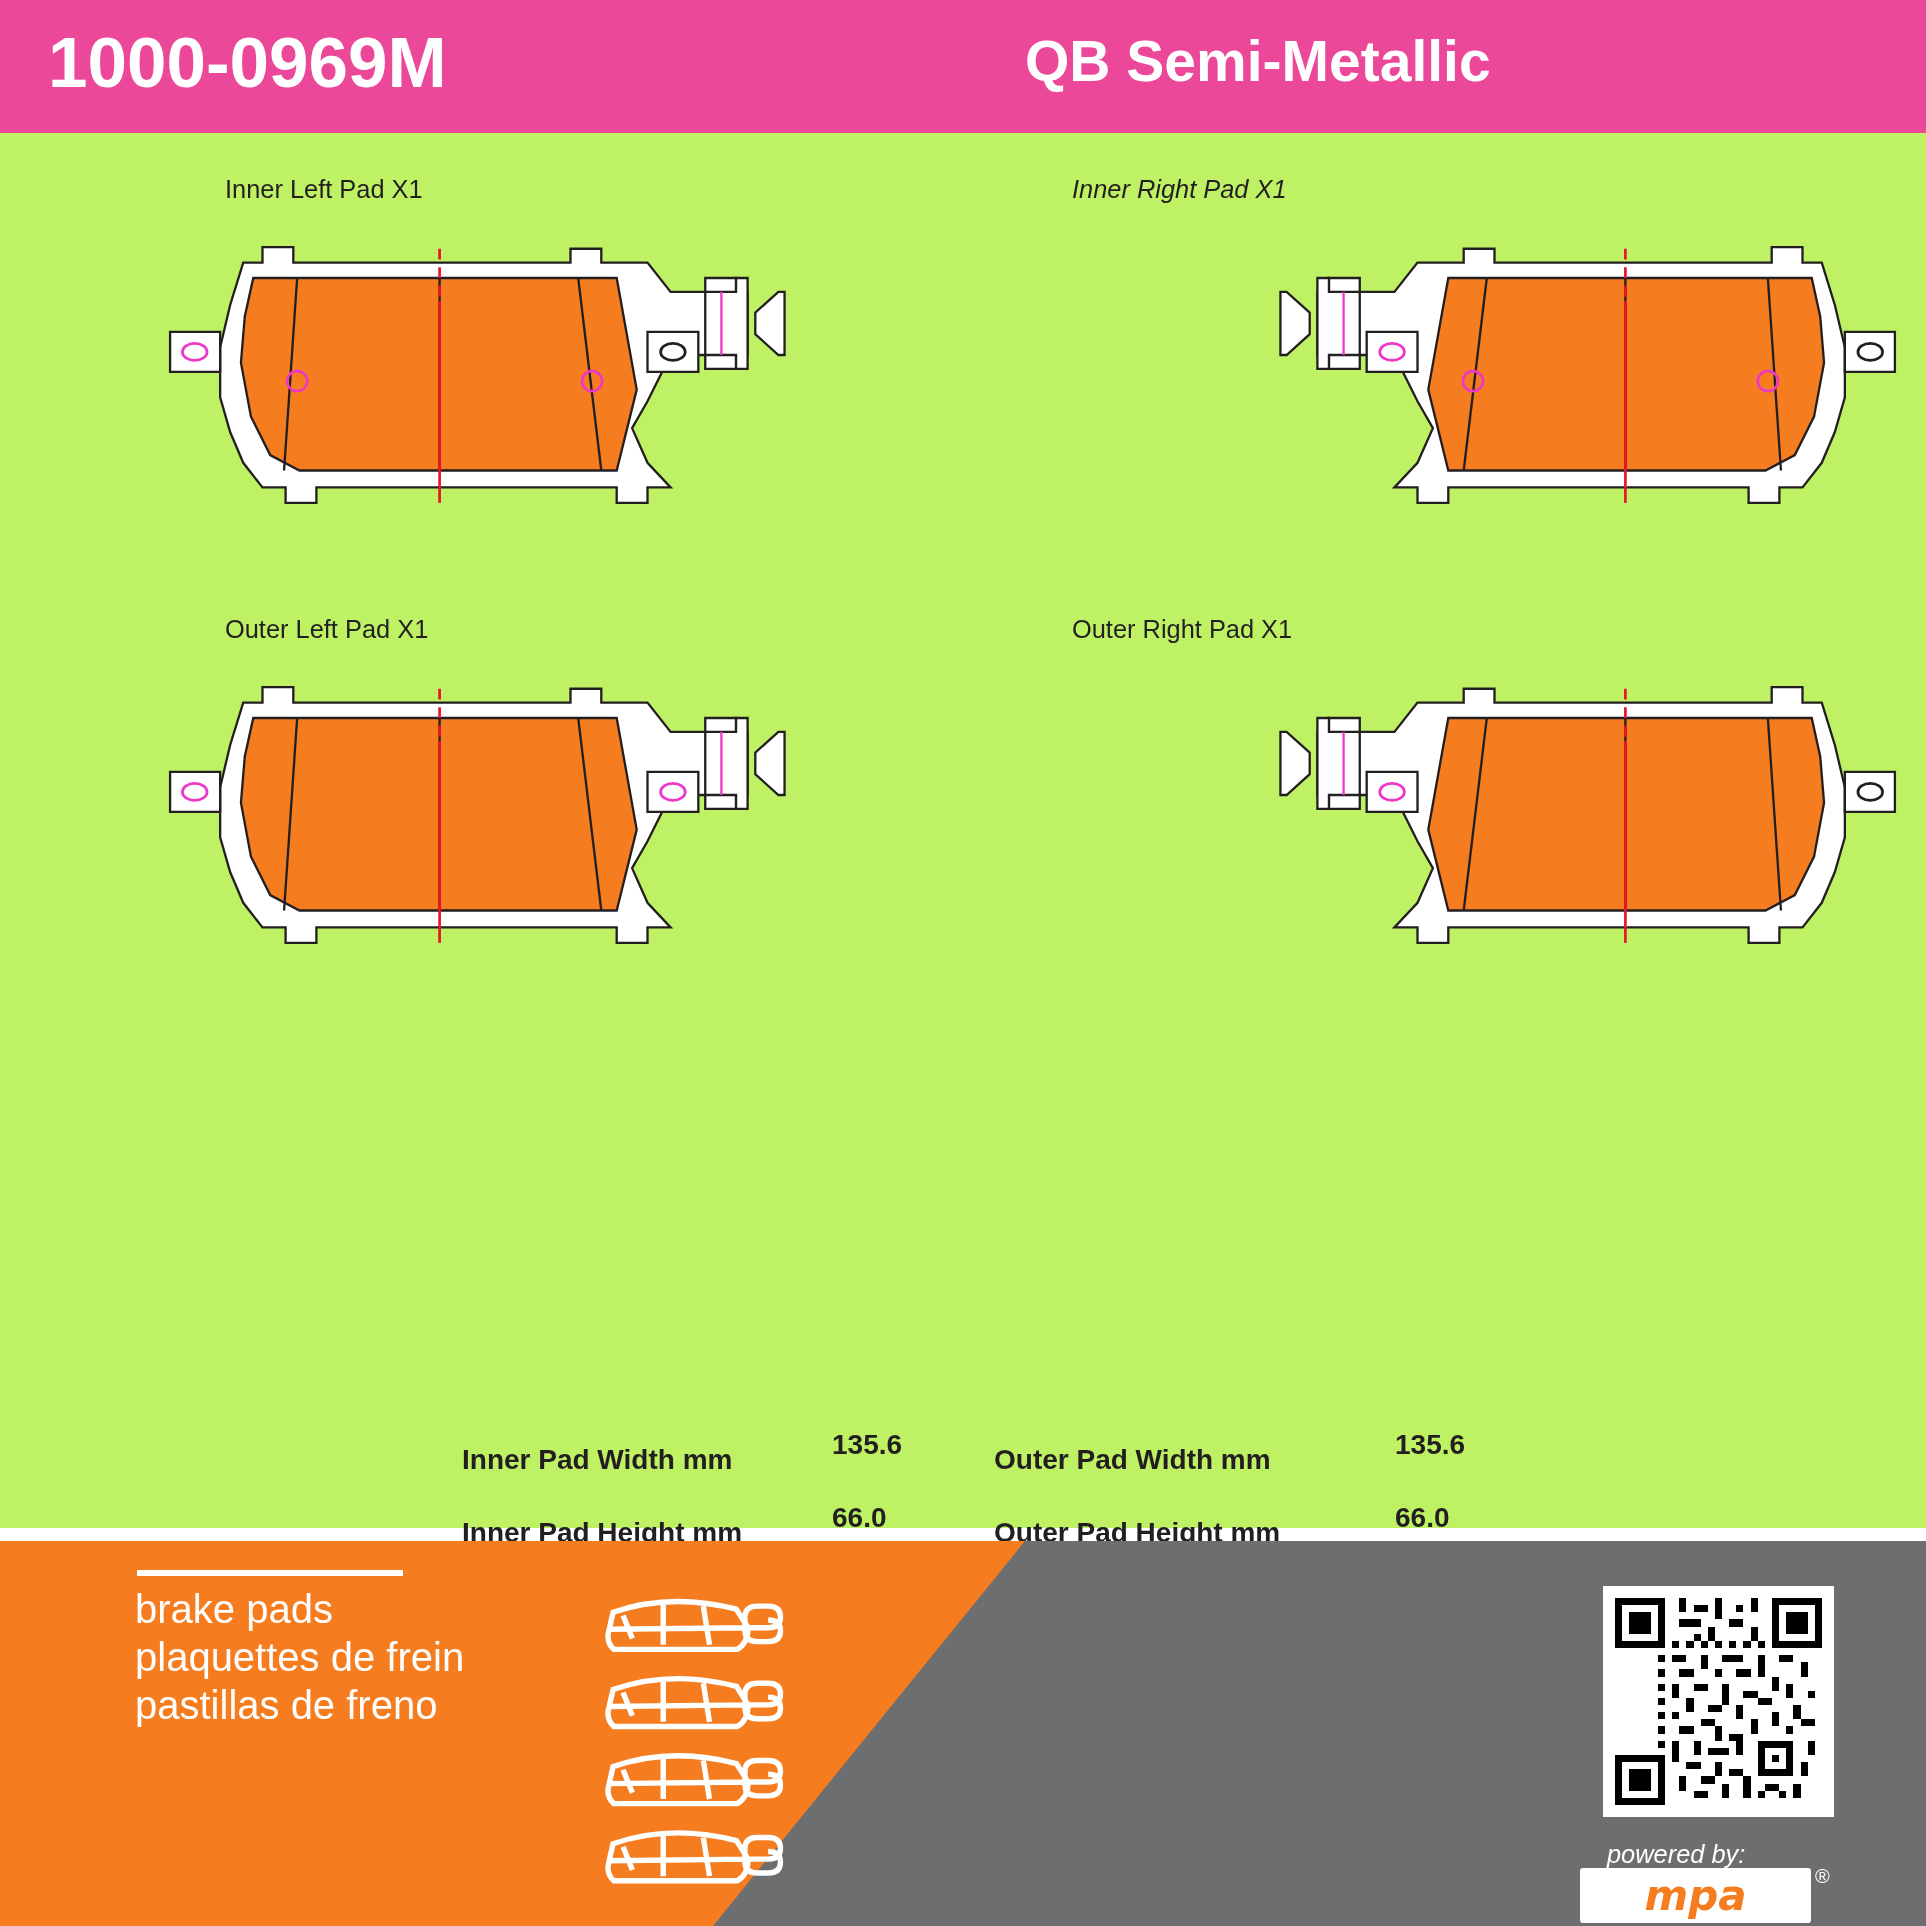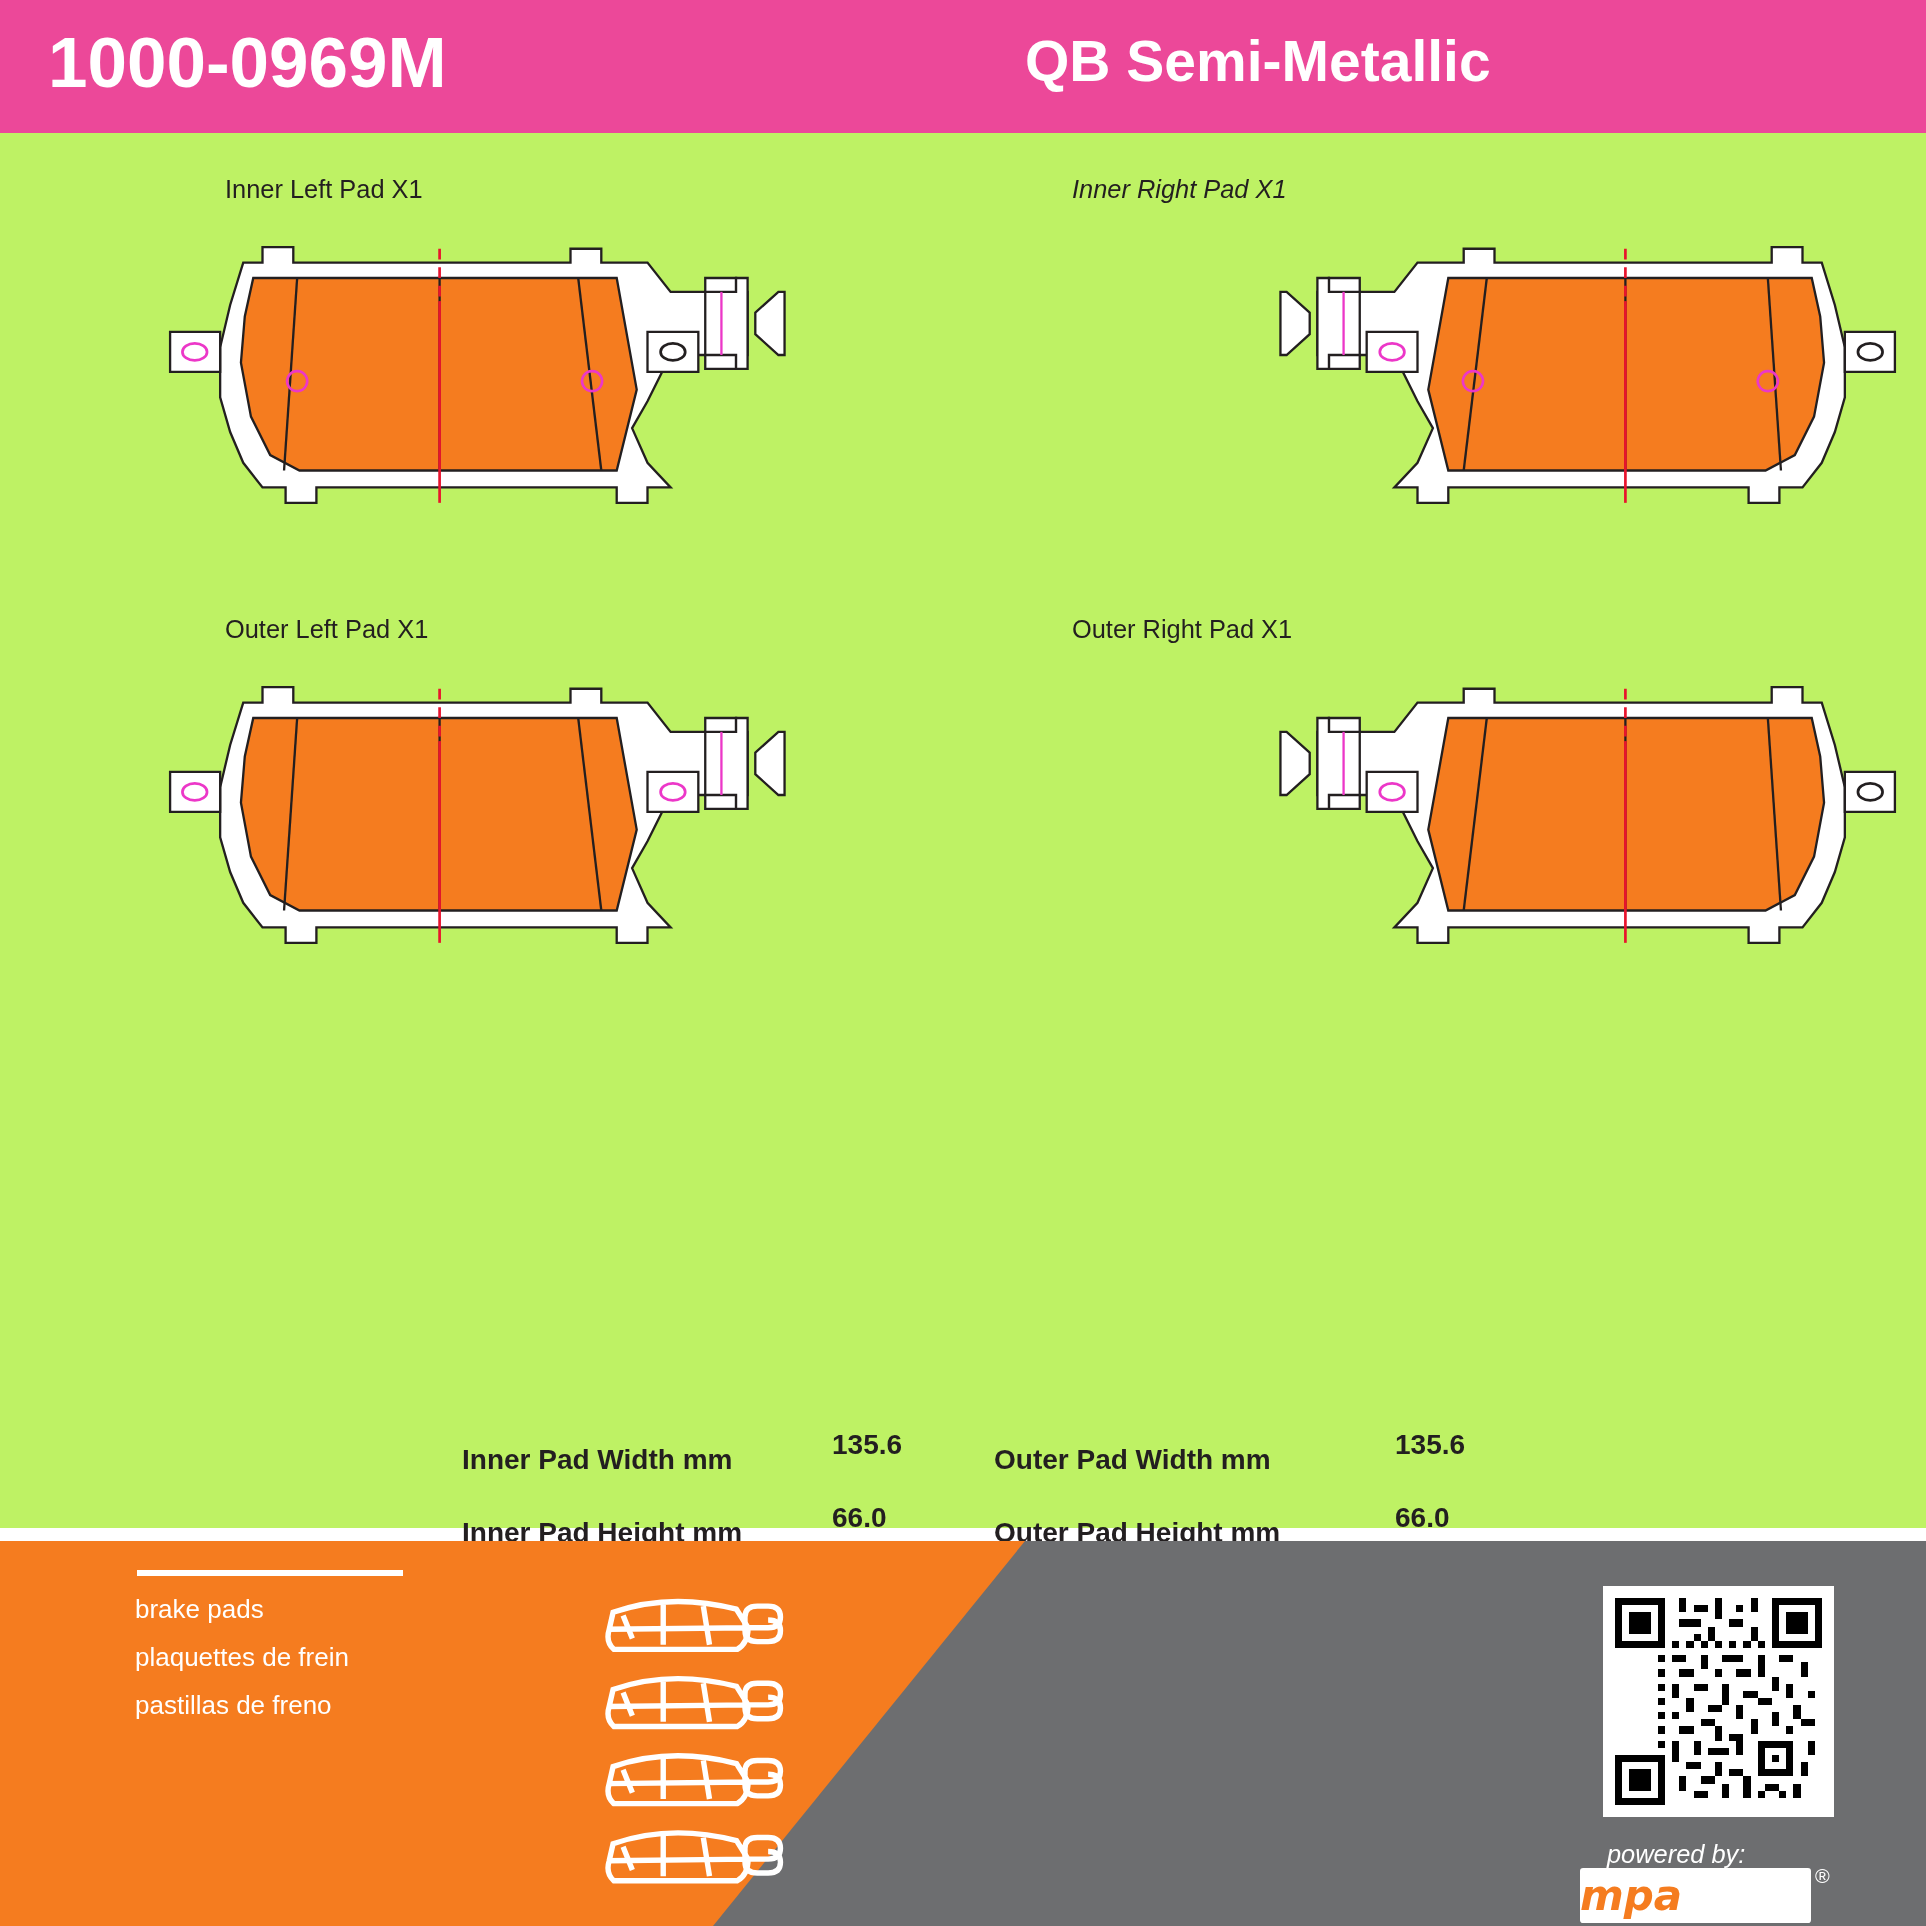--- a/index.html
+++ b/index.html
@@ -148,21 +148,21 @@
     line-height: 139px;
     font-family: "DejaVu Sans", sans-serif;
   }
   .qb-rule {
     width: 266px;
     height: 5.4px;
     background: #ffffff;
     margin: 7.7px 0 9.2px 1.5px;
   }
   .qb-sub {
-    font-size: 26px;
+    font-size: 40px;
     color: #ffffff;
     line-height: 48px;
     white-space: nowrap;
     font-family: "Liberation Sans", sans-serif;
   }
   .pads-icon {
     position: absolute;
     left: 586px;
     top: 42px;
   }
@@ -192,20 +192,21 @@
     width: 231px;
     height: 55px;
     background: #ffffff;
     border-radius: 3.1px;
   }
   .mpa-text {
     position: absolute;
     left: 0; top: 0;
     width: 231px; height: 55px;
     line-height: 55px;
+    text-align: center;
     font-size: 42px;
     font-weight: bold;
     font-style: italic;
     color: #F57C1F;
     font-family: "DejaVu Sans", sans-serif;
   }
   .mpa-reg {
     position: absolute;
     left: 1815px;
     top: 324px;

